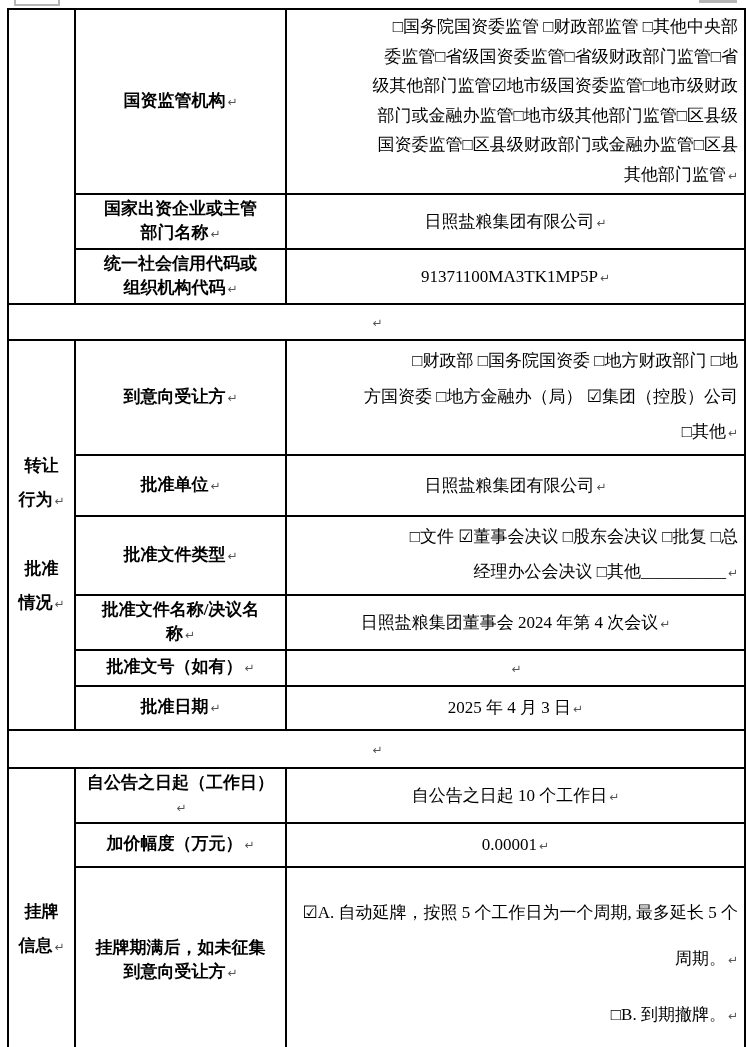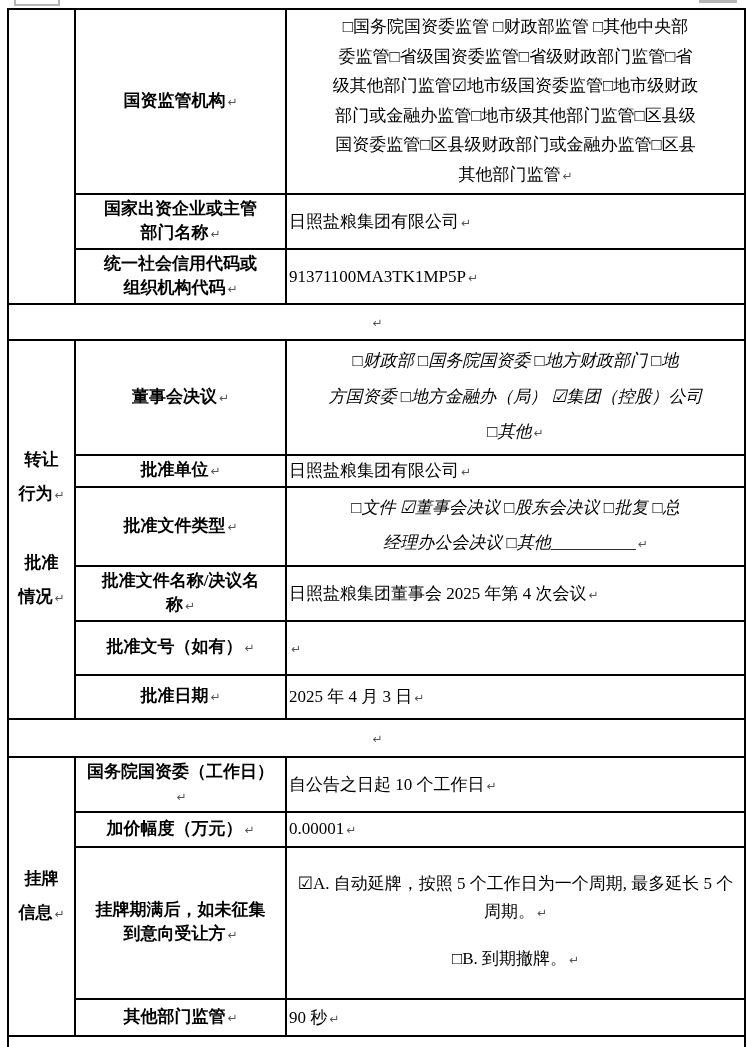--- a/index.html
+++ b/index.html
@@ -2,30 +2,30 @@
 <html><head>
 <meta charset="utf-8">
 <style>
   html,body{margin:0;padding:0;background:#fff;}
   .page{position:relative;width:747px;height:1047px;background:#ffffff;overflow:hidden;
         font-family:"Liberation Serif","DejaVu Serif",serif;color:#000;}
   table.doc{position:absolute;left:7px;top:8px;width:737px;border-collapse:collapse;table-layout:fixed;}
   td{border:2px solid #000;padding:0;vertical-align:middle;overflow:hidden;font-size:17px;}
   td.group{text-align:center;font-weight:bold;line-height:34px;white-space:pre-line;border-radius:9px;}
   td.label{font-weight:bold;text-align:center;line-height:24px;white-space:pre-line;padding:2px 8px;}
-  td.val{padding:2px 2px;}
-  td.val-left{text-align:center;white-space:pre-line;padding:2px 6px;border-radius:9px;}
+  td.val{text-align:center;padding:2px 22px;}
+  td.val-left{text-align:right;white-space:pre-line;padding:2px 6px;border-radius:9px;}
   .lh30{line-height:29.5px;}
-  .lh35{line-height:35.5px;font-style:italic;}
+  .lh35{line-height:35.5px;}
   .pil{color:#555;font-size:12px;font-family:"DejaVu Sans",sans-serif;font-weight:normal;padding-left:2px;}
   .u{text-underline-offset:3px;}
   td.spacer-cell{border-left:2px solid #000;border-right:2px solid #000;font-size:16px;}
   td.spacer-cell.center{text-align:center;}
   td.spacer-cell.left{text-align:left;padding-left:6px;}
-  .optA{line-height:28px;white-space:pre-line;}
+  .optA{line-height:46px;white-space:pre-line;}
   .optB{line-height:23px;padding-bottom:4px;white-space:pre-line;}
   .mark-tl{position:absolute;left:14px;top:0;width:46px;height:6px;border:2px solid #b5b5b5;border-top:none;background:#fff;box-sizing:border-box;}
   .mark-tr{position:absolute;left:699px;top:0;width:38px;height:3px;background:#b5b5b5;}
 </style>
 </head>
 <body>
 
 <div class="page">
 
   <div class="mark-tl"></div>
@@ -64,59 +64,59 @@
       <td colspan="3" class="spacer-cell center"><span class="pil">↵</span></td>
     </tr>
 
     <tr style="height:105px">
       <td class="group" rowspan="6">
         <div><span>转让
 行为</span><span class="pil">↵</span></div>
         <div><span>批准
 情况</span><span class="pil">↵</span></div>
       </td>
-      <td class="label"><span>董事会决议</span><span class="pil">↵</span></td>
+      <td class="label"><span>到意向受让方</span><span class="pil">↵</span></td>
       <td class="val-left lh35"><span>□财政部 □国务院国资委 □地方财政部门 □地
 方国资委 □地方金融办（局） ☑集团（控股）公司
 □其他</span><span class="pil">↵</span></td>
     </tr>
-    <tr style="height:32px">
+    <tr style="height:61px">
       <td class="label"><span>批准单位</span><span class="pil">↵</span></td>
       <td class="val"><span>日照盐粮集团有限公司</span><span class="pil">↵</span></td>
     </tr>
     <tr style="height:71px">
       <td class="label"><span>批准文件类型</span><span class="pil">↵</span></td>
       <td class="val-left lh35"><span>□文件 ☑董事会决议 □股东会决议 □批复 □总
 经理办公会决议 □其他__________</span><span class="pil">↵</span></td>
     </tr>
     <tr style="height:52px">
       <td class="label"><span>批准文件名称/决议名
 称</span><span class="pil">↵</span></td>
-      <td class="val"><span>日照盐粮集团董事会 2025 年第 4 次会议</span><span class="pil">↵</span></td>
+      <td class="val"><span>日照盐粮集团董事会 2024 年第 4 次会议</span><span class="pil">↵</span></td>
     </tr>
-    <tr style="height:54px">
+    <tr style="height:36px">
       <td class="label"><span>批准文号（如有）</span><span class="pil">↵</span></td>
       <td class="val"><span class="pil">↵</span></td>
     </tr>
     <tr style="height:44px">
       <td class="label"><span>批准日期</span><span class="pil">↵</span></td>
       <td class="val"><span>2025 年 4 月 3 日</span><span class="pil">↵</span></td>
     </tr>
 
     <tr style="height:38px">
       <td colspan="3" class="spacer-cell center"><span class="pil">↵</span></td>
     </tr>
 
     <tr style="height:36px">
       <td class="group" rowspan="4"><span>挂牌
 信息</span><span class="pil">↵</span></td>
-      <td class="label"><span>国务院国资委（工作日）</span><span class="pil">↵</span></td>
+      <td class="label"><span>自公告之日起（工作日）</span><span class="pil">↵</span></td>
       <td class="val"><span>自公告之日起</span><span class="u"> 10 </span><span>个工作日</span><span class="pil">↵</span></td>
     </tr>
-    <tr style="height:35px">
+    <tr style="height:44px">
       <td class="label"><span>加价幅度（万元）</span><span class="pil">↵</span></td>
       <td class="val"><span>0.00001</span><span class="pil">↵</span></td>
     </tr>
     <tr style="height:102px">
       <td class="label"><span>挂牌期满后，如未征集
 到意向受让方</span><span class="pil">↵</span></td>
       <td class="val-left">
         <div class="optA"><span>☑A. 自动延牌，按照</span><span class="u"> 5 </span><span>个工作日为一个周期, 最多延长</span><span class="u"> 5 </span><span>个周期。</span><span class="pil">↵</span></div>
         <div class="optB"><span>□B. 到期撤牌。</span><span class="pil">↵</span></div>
       </td>

